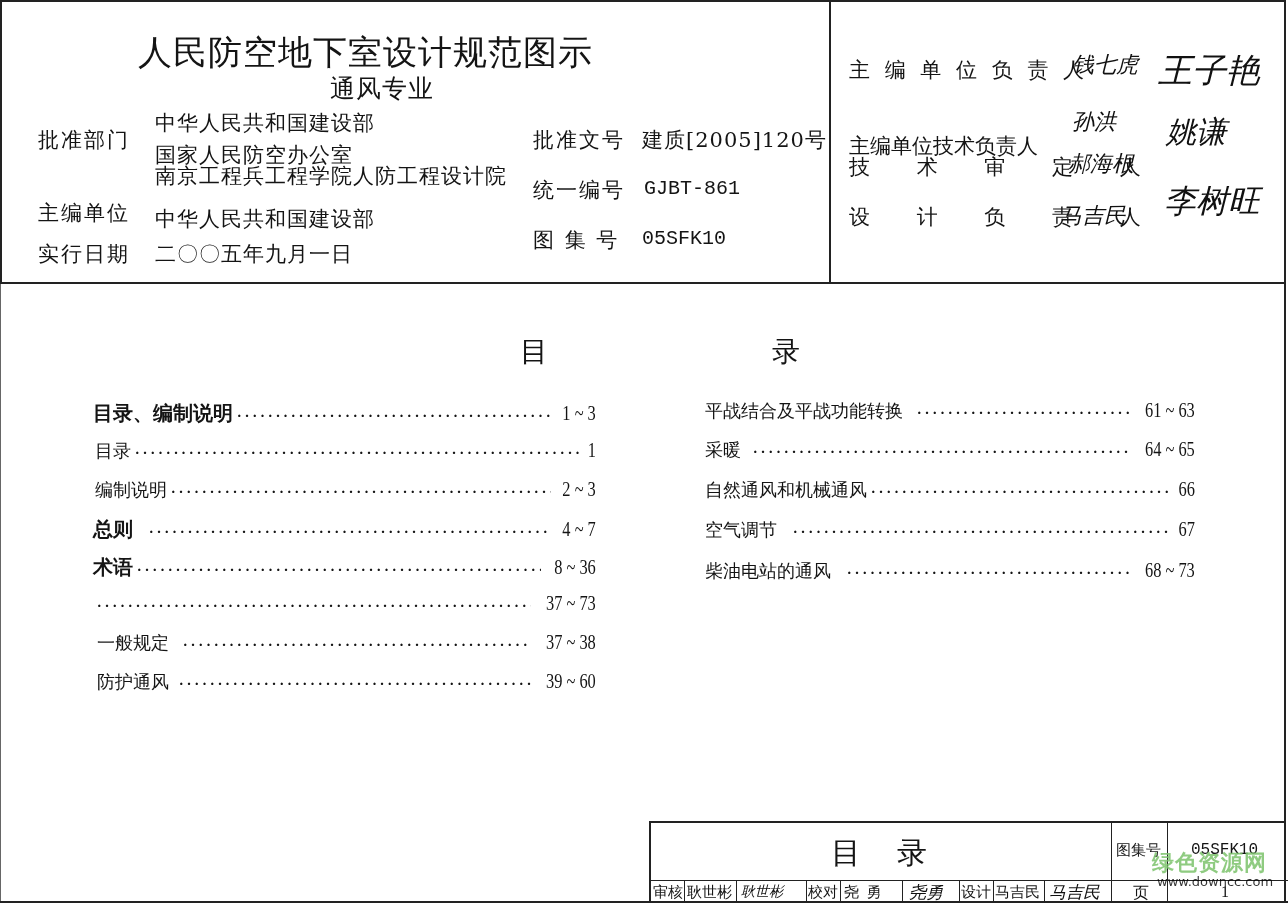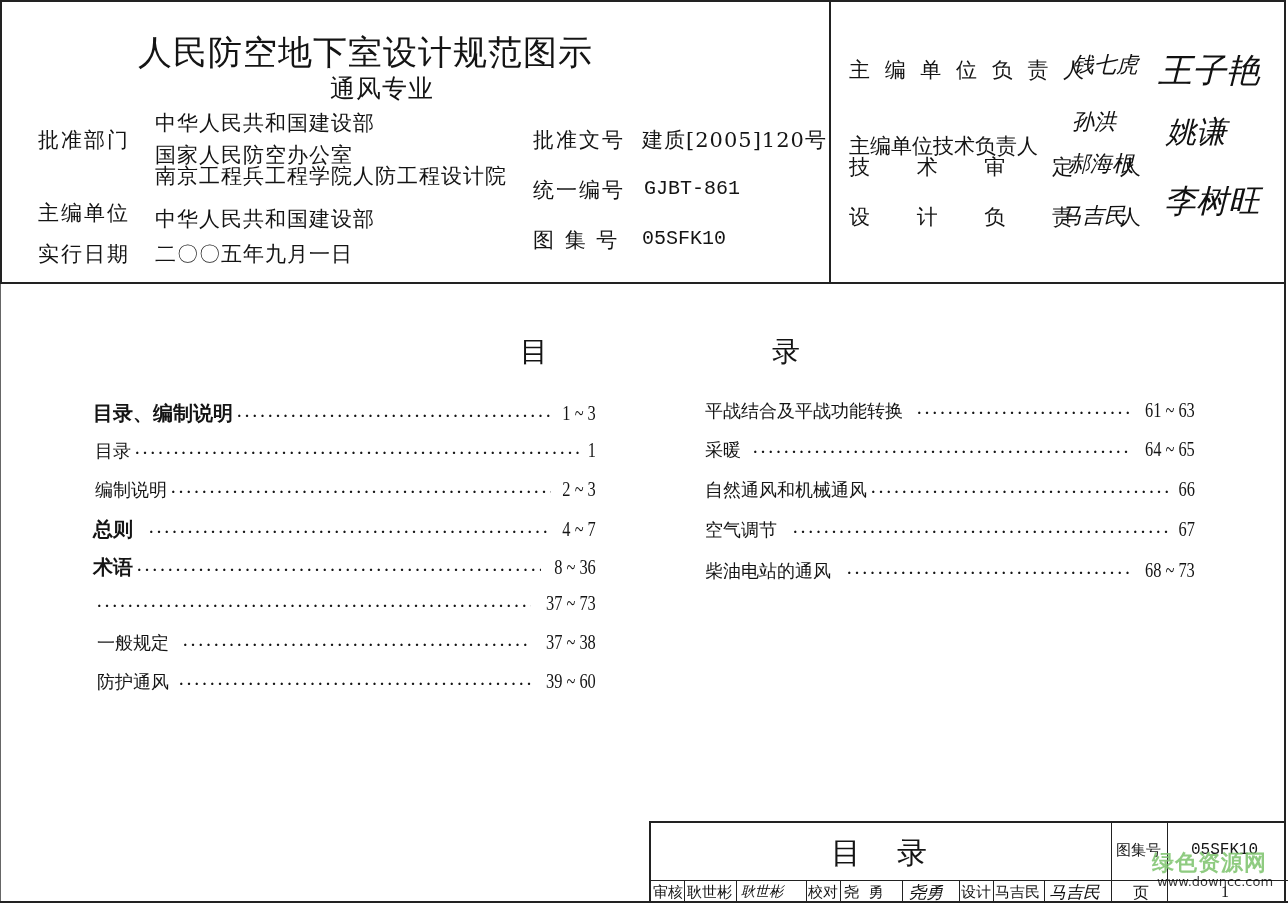--- a/index.html
+++ b/index.html
@@ -222,21 +222,21 @@
   <div class="tb-title">目录</div>
   <div class="tb-cell" style="left:465px; top:18px; font-size:15px;">图集号</div>
   <div class="tb-cell" style="left:540px; top:18px; font-family:'Liberation Mono', monospace; font-size:16px;">05SFK10</div>
   <div class="tb-cell" style="left:482px; top:60px;">页</div>
   <div class="tb-cell" style="left:570px; top:60px; font-family:'Liberation Serif', serif;">1</div>
 
   <div class="tb-cell" style="left:2px; top:60px; font-size:15px;">审核</div>
   <div class="tb-cell" style="left:36px; top:60px; font-size:15px;">耿世彬</div>
   <div class="tb-cell sig" style="left:90px; top:60px; font-size:14px;">耿世彬</div>
   <div class="tb-cell" style="left:157px; top:60px; font-size:15px;">校对</div>
-  <div class="tb-cell" style="left:193px; top:60px; font-size:15px; white-space:pre;">尧  勇</div>
+  <div class="tb-cell" style="left:193px; top:60px; font-size:15px; white-space:pre;font-family:Liberation Serif, serif;">尧  勇</div>
   <div class="tb-cell sig" style="left:258px; top:58px; font-size:17px;">尧勇</div>
   <div class="tb-cell" style="left:310px; top:60px; font-size:15px;">设计</div>
   <div class="tb-cell" style="left:344px; top:60px; font-size:15px;">马吉民</div>
   <div class="tb-cell sig" style="left:398px; top:58px; font-size:17px;">马吉民</div>
 </div>
 
 <div class="watermark">绿色资源网</div>
 <div class="watermark-url">www.downcc.com</div>
 
 </body></html>

